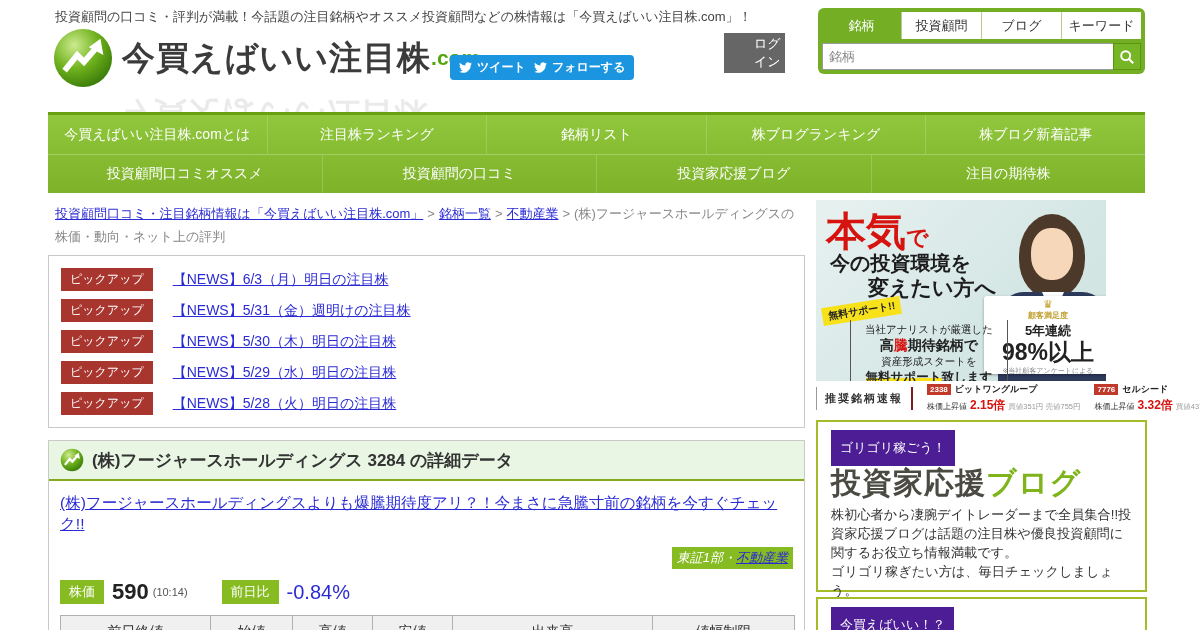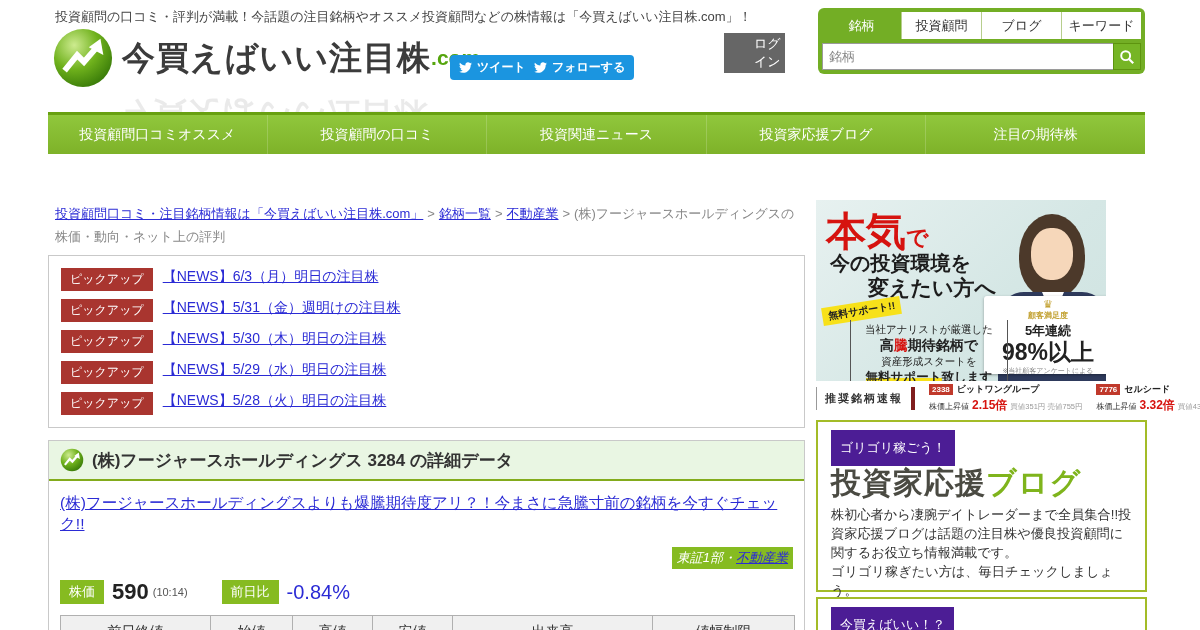--- a/index.html
+++ b/index.html
@@ -47,21 +47,21 @@
   
   #crumbs { left:55px; top:203px; width:748px; font-size:13px; line-height:1.75; color:#888; }
   #crumbs .sep { color:#888; margin:0 4px; text-decoration:none; }
 
   
   .card { border:1px solid #c9c9c9; background:#fff; }
   .card-hd { background:#e9f6e3; border-bottom:2px solid #83ab1c; padding:7px 11px;
     font-size:17px; font-weight:bold; color:#333; display:flex; align-items:center; gap:8px; }
   #card-blog { left:48px; top:255px; width:757px; }
   #card-blog .news { padding:10px 12px 12px; }
-  .news-row { display:flex; align-items:flex-start; gap:10px; margin-top:8px; }
+  .news-row { display:flex; align-items:center; gap:20px; margin-top:8px; }
   .news-row:first-child { margin-top:2px; }
   .pick { background:#a9352f; color:#fff; font-size:12px; padding:3px 9px; }
   .news-link { font-size:14px; }
 
   #card-stock { left:48px; top:440px; width:757px; height:200px; }
   #card-stock .body { padding:10px 11px; }
   .promo { font-size:15.5px; display:block; margin-top:2px; }
   .market-row { display:flex; justify-content:flex-end; margin-top:12px;font-style:italic; }
   .market-badge { background:#86bb21; color:#fff; font-size:13px; padding:2px 5px; }
   .market-badge a { color:#2b2bd5; }
@@ -102,21 +102,21 @@
     background:#fff; clip-path:polygon(0 0,100% 0,50% 100%); }
   .sign { position:absolute; left:168px; top:96px; width:128px; height:78px; background:#fff;
     border-radius:3px; box-shadow:0 1px 3px rgba(0,0,0,.35); text-align:center; padding-top:3px; }
   .sign .crown { color:#c3a233; font-size:11px; line-height:1; }
   .sign .stop { color:#c3a233; font-size:8px; font-weight:bold; }
   .sign .s5 { font-size:13px; font-weight:bold; color:#222; margin-top:1px; }
   .sign .s98 { font-size:23px; font-weight:bold; color:#222; line-height:1.05; }
   .sign .snote { font-size:7px; color:#888; margin-top:2px; }
 
   #ticker { left:816px; top:383px; width:332px; height:30px; display:flex; align-items:center; gap:14px; }
-  #ticker .tlabel { border-left:1px solid #999; border-right:4px solid #7f1d1d; padding:4px 8px;
+  #ticker .tlabel { border-left:1px solid #999; border-right:2px solid #7f1d1d; padding:4px 8px;
     font-size:11px; font-weight:bold; color:#333; letter-spacing:2px; white-space:nowrap; }
   .tk { cursor:pointer; }
   .tk .r1 { display:flex; align-items:center; gap:4px; }
   .tk .code { background:#c0392b; color:#fff; font-size:8px; font-weight:bold; padding:1px 3px; }
   .tk .name { font-size:9px; font-weight:bold; color:#222; white-space:nowrap; }
   .tk .r2 { display:flex; align-items:baseline; gap:3px; margin-top:1px; white-space:nowrap; }
   .tk .metric { font-size:8px; color:#333; }
   .tk .mult { font-size:12px; font-weight:bold; color:#d6130f; }
   .tk .detail { font-size:7.5px; color:#999; }
 
@@ -180,23 +180,29 @@
       <svg width="16" height="16" viewBox="0 0 18 18">
         <circle cx="7.5" cy="7.5" r="5" stroke="#fff" stroke-width="2.2" fill="none"></circle>
         <line x1="11.5" y1="11.5" x2="16" y2="16" stroke="#fff" stroke-width="2.4"></line>
       </svg>
     </div>
   </div>
 </div>
 
 <div class="abs" id="nav">
   <div class="nrow">
+    <div class="nitem">今買えばいい注目株.comとは</div>
+    <div class="nitem">注目株ランキング</div>
+    <div class="nitem">銘柄リスト</div>
+    <div class="nitem">株ブログランキング</div>
+    <div class="nitem">株ブログ新着記事</div>
+  </div>
+  <div class="nrow">
     <div class="nitem">投資顧問口コミオススメ</div>
     <div class="nitem">投資顧問の口コミ</div>
-    <div class="nitem">投資関連ニュース</div>
     <div class="nitem">投資家応援ブログ</div>
     <div class="nitem">注目の期待株</div>
   </div>
 </div>
 
 <div class="abs" id="crumbs">
   <a>投資顧問口コミ・注目銘柄情報は「今買えばいい注目株.com」</a><span class="sep">&gt;</span><a>銘柄一覧</a><span class="sep">&gt;</span><a>不動産業</a><span class="sep">&gt;</span><span>(株)フージャースホールディングスの株価・動向・ネット上の評判</span>
 </div>
 
 <div class="abs card" id="card-blog">

